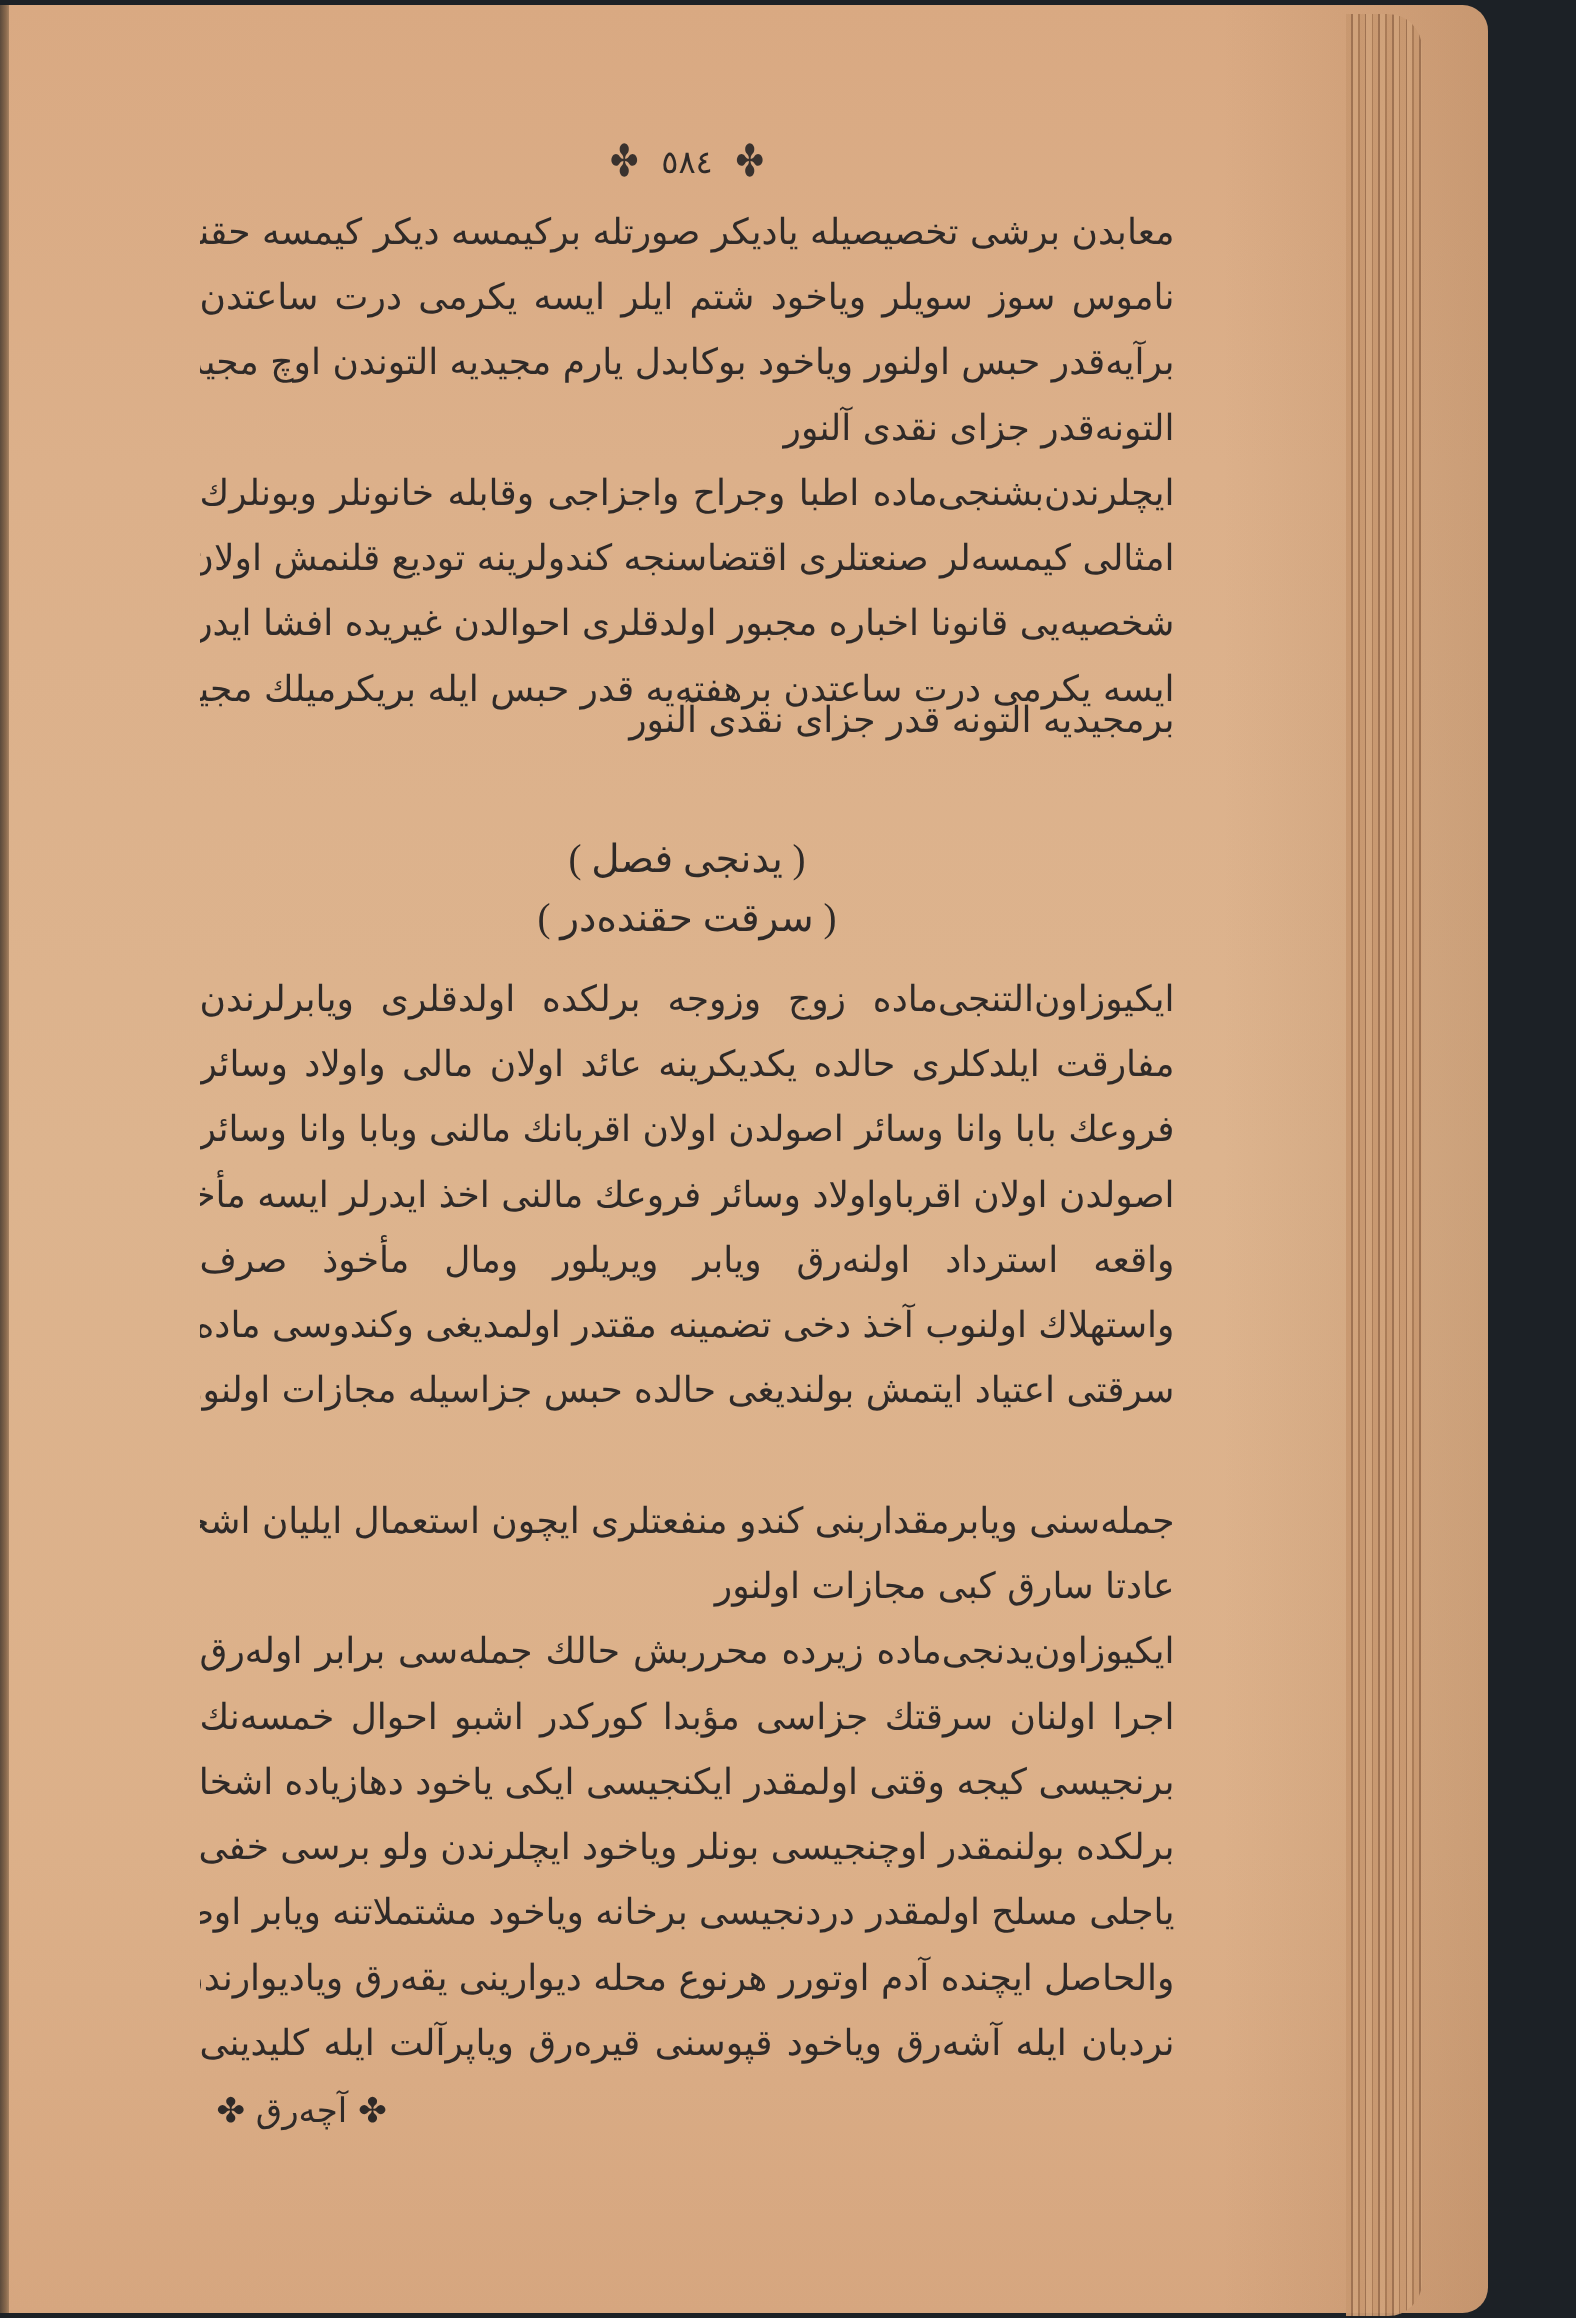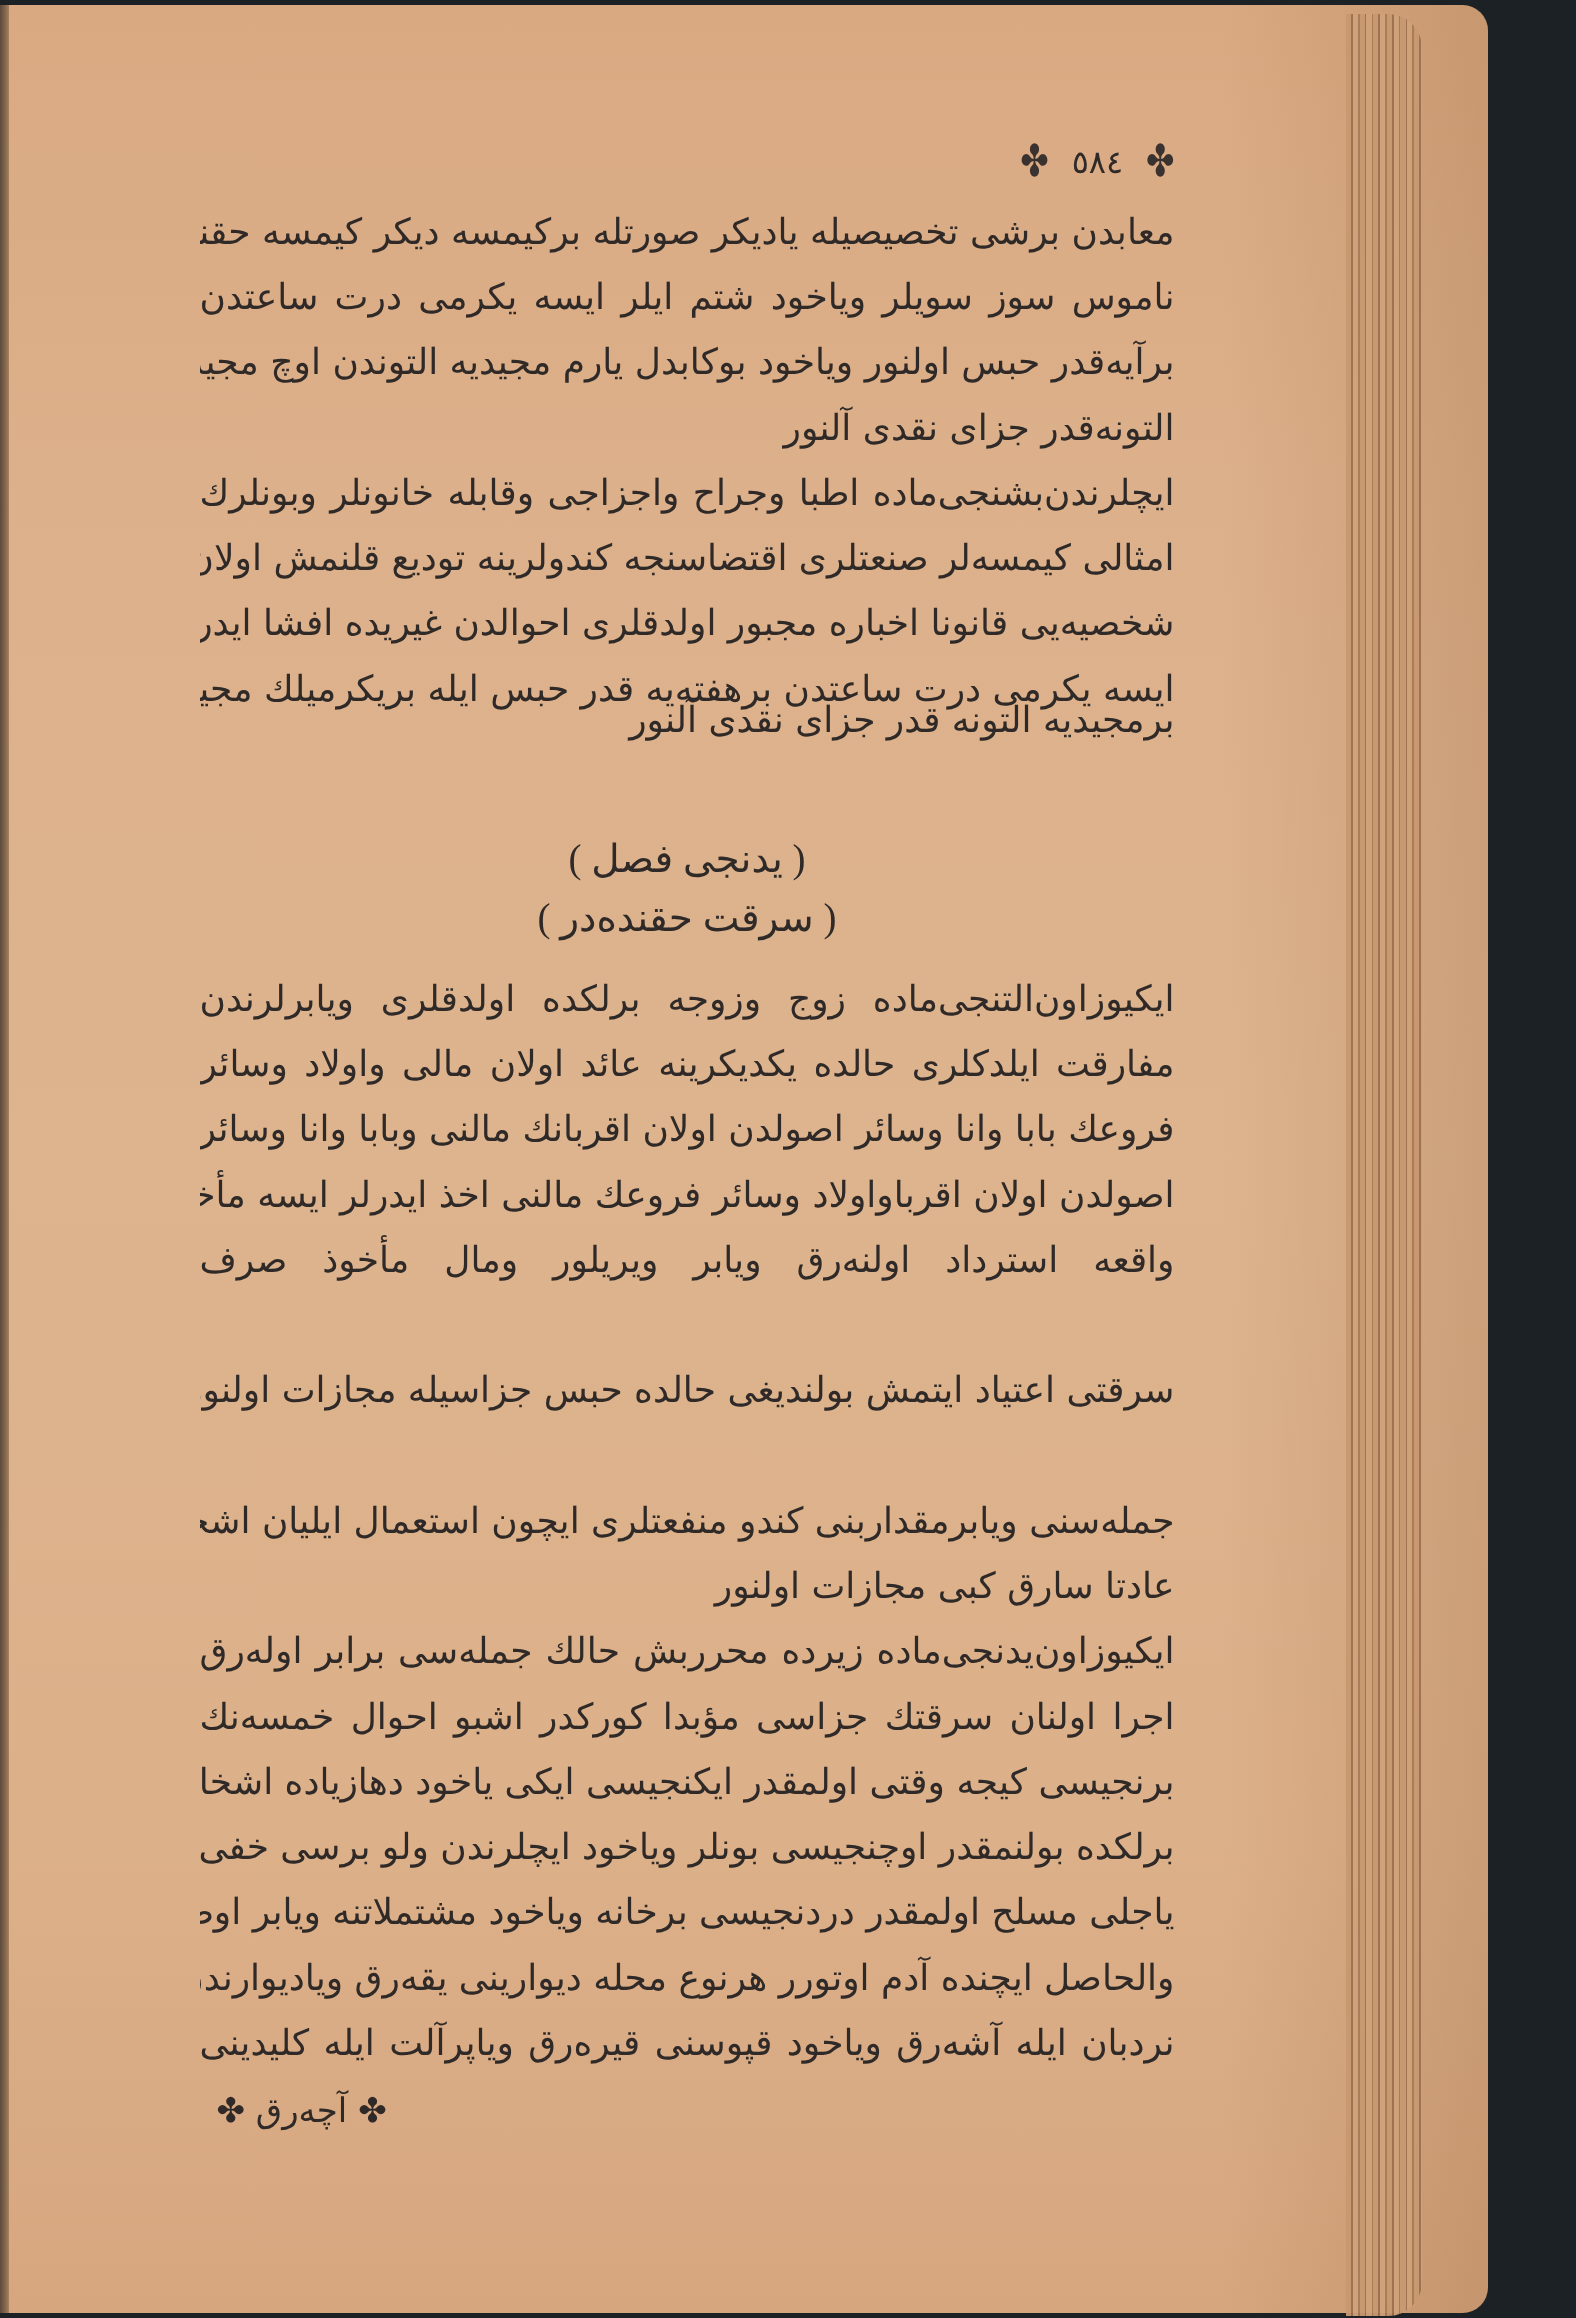--- a/index.html
+++ b/index.html
@@ -36,21 +36,21 @@
     border-bottom-right-radius: 34px;
     opacity: 0.95;
   }
   .text-block {
     position: absolute; left: 191px; top: 127px; width: 975px; height: 2034px;
     direction: rtl;
     color: #2f2a28;
   }
   .header {
     position: absolute; top: 0; left: 0; right: 0; height: 59px;
-    text-align: right; direction: rtl;
+    text-align: center; direction: rtl;
     font-size: 34px; line-height: 59px;
   }
   .header .orn { font-size: 34px; color: #3a322e; display: inline-block; transform: scaleY(1.3); }
   .header .num { margin: 0 12px; font-size: 32px; }
   .line {
     position: absolute; right: 0; left: 0; height: 63px;
     font-size: 36px; line-height: 63px;
     white-space: nowrap; overflow: hidden;
     text-align: justify; text-align-last: justify;
   }
@@ -91,20 +91,21 @@
       <div class="line short" style="top:556px">برمجیدیه التونه قدر جزای نقدی آلنور</div>
 
       <div class="line center heading" style="top:695px">( یدنجی فصل )</div>
       <div class="line center heading" style="top:754px">( سرقت حقنده‌در )</div>
 
       <div class="line" style="top:835px">ایکیوزاون‌التنجی‌ماده  زوج وزوجه برلکده اولدقلری ویابرلرندن</div>
       <div class="line" style="top:900px">مفارقت ایلدکلری حالده یکدیکرینه عائد اولان مالی واولاد وسائر</div>
       <div class="line" style="top:965px">فروعك  بابا وانا وسائر اصولدن اولان اقربانك مالنی وبابا وانا وسائر</div>
       <div class="line" style="top:1031px">اصولدن اولان اقرباواولاد وسائر فروعك مالنی اخذ ایدرلر ایسه مأخوذات</div>
       <div class="line" style="top:1096px">واقعه استرداد اولنه‌رق ویابر ویریلور ومال مأخوذ صرف</div>
+      <div class="line" style="top:1161px">واستهلاك اولنوب آخذ دخی تضمینه مقتدر اولمدیغی وکندوسی ماده‌</div>
       <div class="line" style="top:1226px">سرقتی اعتیاد ایتمش بولندیغی حالده حبس جزاسیله مجازات اولنور</div>
       <div class="line" style="top:1357px">جمله‌سنی ویابرمقداربنی کندو منفعتلری ایچون استعمال ایلیان اشخاص</div>
       <div class="line short" style="top:1422px">عادتا سارق کبی مجازات اولنور</div>
       <div class="line" style="top:1487px">ایکیوزاون‌یدنجی‌ماده  زیرده محرربش حالك جمله‌سی برابر اوله‌رق</div>
       <div class="line" style="top:1553px">اجرا اولنان سرقتك جزاسی مؤبدا کورکدر اشبو احوال خمسه‌نك</div>
       <div class="line" style="top:1618px">برنجیسی کیجه وقتی اولمقدر ایکنجیسی ایکی یاخود دهازیاده اشخاص</div>
       <div class="line" style="top:1683px">برلکده بولنمقدر اوچنجیسی بونلر ویاخود ایچلرندن ولو برسی خفی</div>
       <div class="line" style="top:1748px">یاجلی مسلح اولمقدر دردنجیسی برخانه ویاخود مشتملاتنه ویابر اوطه‌سنه</div>
       <div class="line" style="top:1814px">والحاصل ایچنده آدم اوتورر هرنوع محله دیوارینی یقه‌رق ویادیوارندن</div>
       <div class="line" style="top:1879px">نردبان ایله آشه‌رق ویاخود قپوسنی قیره‌رق ویاپرآلت ایله کلیدینی</div>

